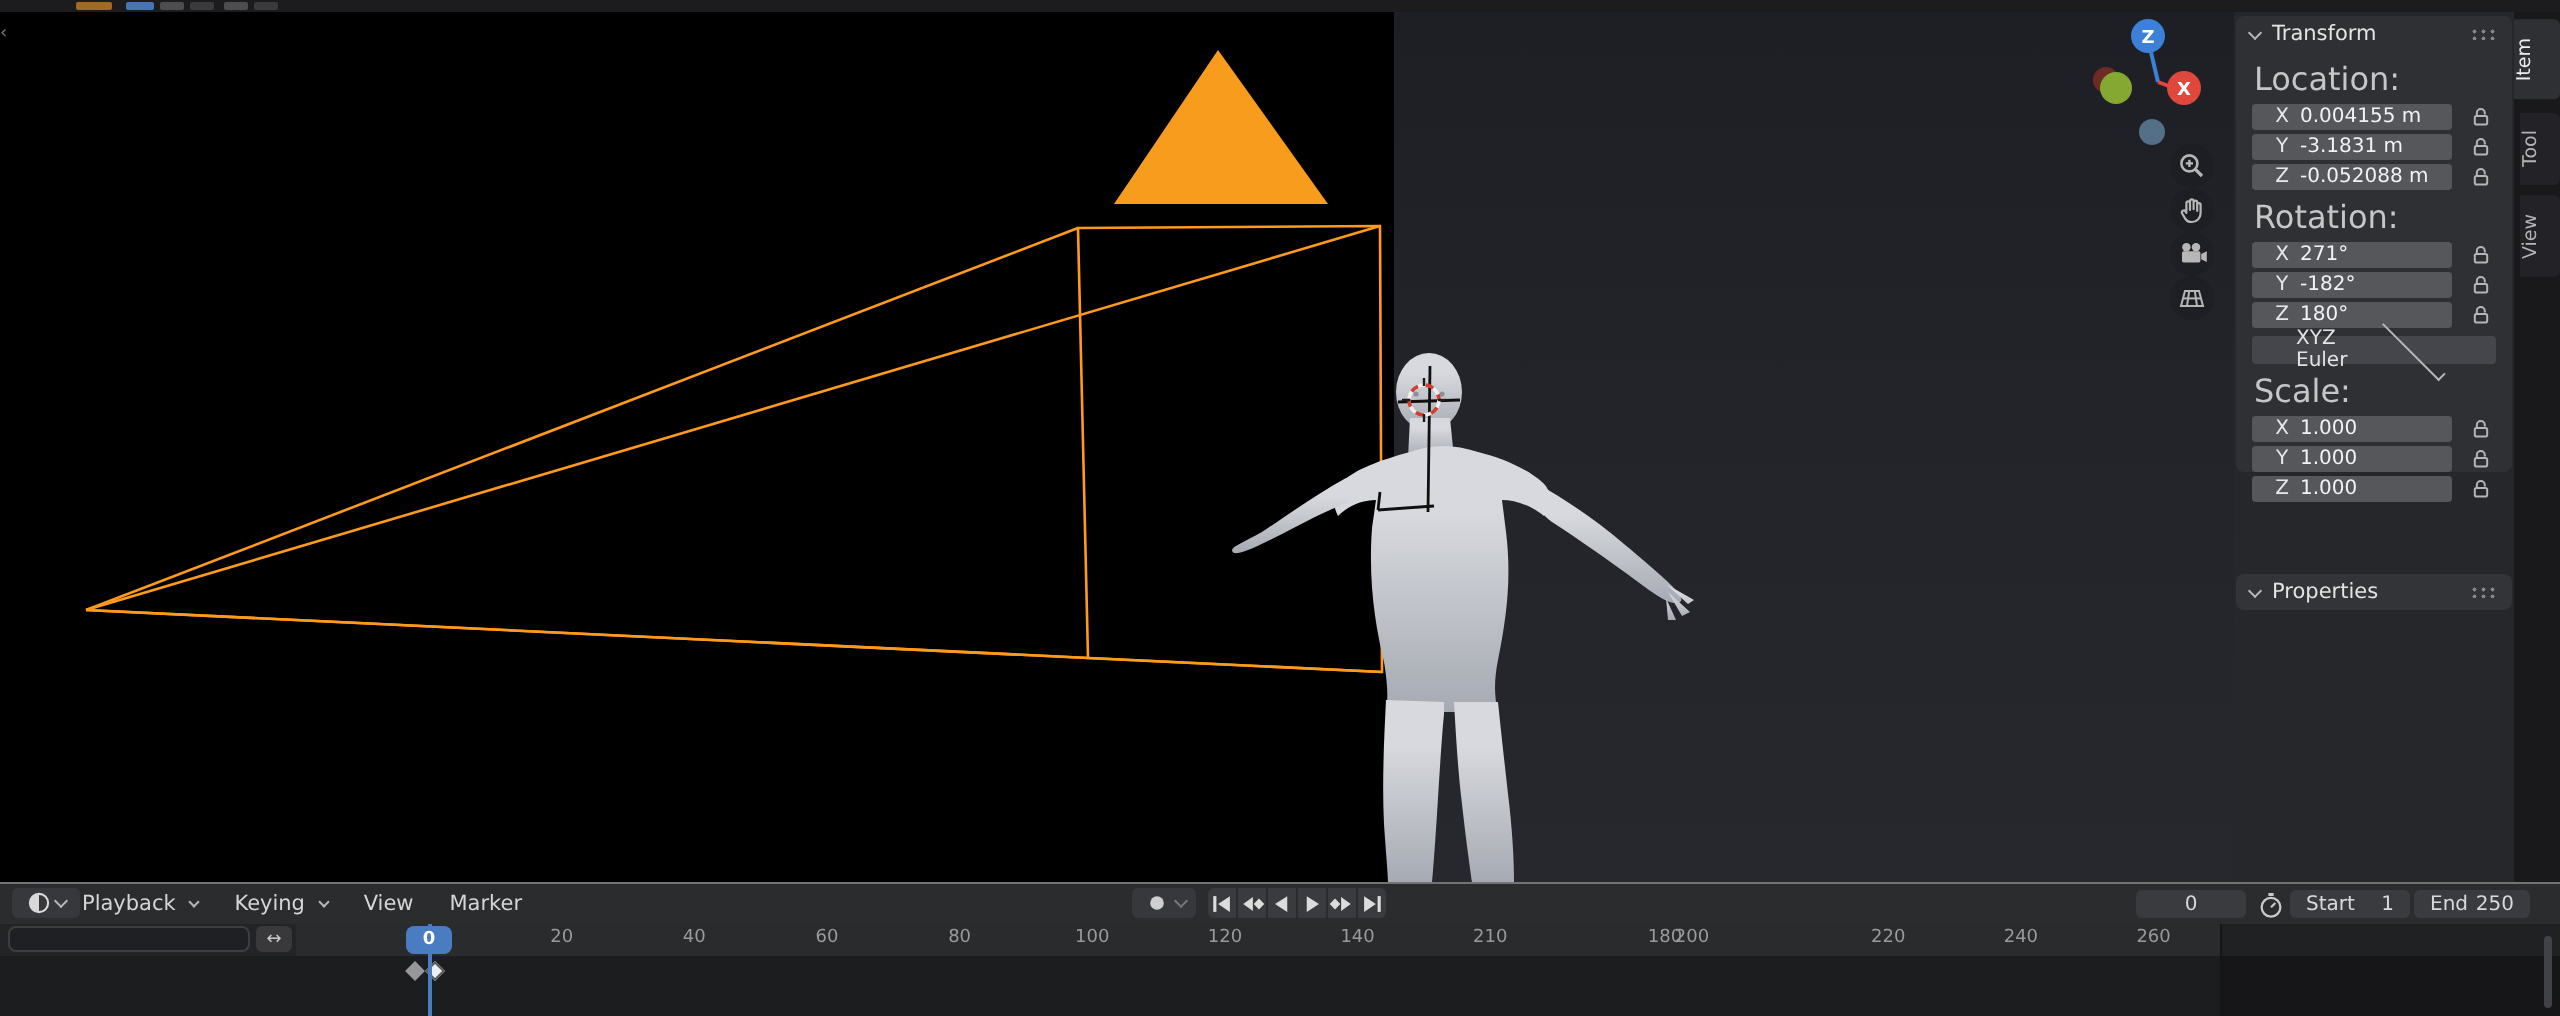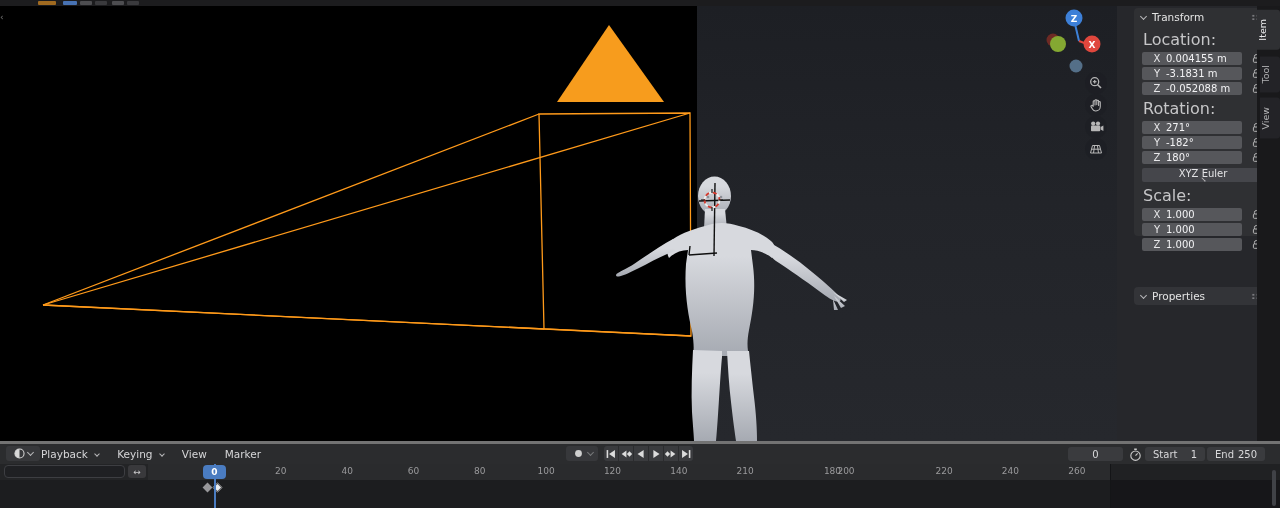--- a/index.html
+++ b/index.html
@@ -18,50 +18,50 @@
     background:linear-gradient(180deg,#1d1f24 0%,#222429 45%,#26282d 100%); }
   #scene-svg { position:absolute; left:0; top:-6px; width:1117px; height:441px; }
   #overlay-text { position:absolute; left:7px; top:5px; font-size:11px; line-height:13.5px;
     color:#ededed; text-shadow:0 1px 2px #000, 0 0 2px #000; }
   #vp-collapse { position:absolute; left:0px; top:6px; color:#7a7a7a; font-size:9px; }
   #gizmo-svg { position:absolute; left:1045px; top:2px; }
   .nav-ico { position:absolute; left:1085px; width:22px; height:22px; border-radius:50%;
     background:rgba(28,30,34,0.55); display:flex; align-items:center; justify-content:center; }
   
   #n-panel { position:absolute; left:1117px; top:6px; width:140px; height:435px; background:#26272b; }
-  .panel-block { position:absolute; left:17px; width:138px; background:#2f3033; border-radius:4px; }
+  .panel-block { position:absolute; left:1px; width:138px; background:#2f3033; border-radius:4px; }
   #transform-block { top:2px; height:228px; }
   #properties-block { top:234px; height:18px; background:#333438;margin-top:47px; }
   .panel-header { position:relative; height:18px; display:flex; align-items:center; padding:0 8px 0 7px; }
   .panel-title { font-size:10.5px; color:#e4e4e4; margin-left:6px; flex:1; }
   .grip { width:13px; height:6px;
     background-image:radial-gradient(circle, #86868a 0.9px, transparent 1.1px);
     background-size:4.5px 3.5px; }
   .prop-label { font-size:16px; color:#c6c6c8; margin:4px 0 2px 9px; }
   .prop-rows { display:flex; flex-direction:column; gap:1px; padding-left:8px; }
   .prop-row { display:flex; align-items:center; height:14px; }
   .prop-field { width:100px; height:13px; background:#56575b; border-radius:2px;
     display:flex; align-items:center; padding:0 6px; }
   .prop-field .axis { font-size:10px; color:#e8e8ea; width:18px; text-align:center; }
   .prop-field .val { font-size:10px; color:#f2f2f4; flex:1; text-align:left; }
   .lock { margin-left:9px; display:flex; }
   .dropdown { margin:4px 0 1px 8px; width:122px; height:14px; background:#45464b; border-radius:2px;
-    display:flex; align-items:center; padding:0 7px;flex-direction:column; }
+    display:flex; align-items:center; padding:0 22px; }
   .dropdown span { flex:1; font-size:10px; color:#e3e3e5; }
   .chev { display:inline-block; width:5px; height:5px; border-right:1.3px solid #b7b7b9;
     border-bottom:1.3px solid #b7b7b9; transform:rotate(45deg); margin-bottom:2px; }
   
   #side-tabs { position:absolute; left:1257px; top:6px; width:23px; height:435px; background:#19191b; }
   .side-tab { position:relative; margin:4px 0 6px 0; width:20px; writing-mode:vertical-rl;
     transform:rotate(180deg); text-align:center; padding:9px 0; font-size:9.5px; color:#b4b4b6;
     background:#232327; border-radius:3px 0 0 3px; left:3px; }
   .side-tab.active { background:#2f3033; color:#ececee; left:0; width:23px; }
   
   #timeline { position:absolute; left:0; top:441px; width:1280px; height:67px; background:#1c1d1f;
-    border-top:3px solid #737373; }
+    border-top:1px solid #737373; }
   #tl-header { position:absolute; left:0; top:0; width:1280px; height:20px; background:#2b2c2e; }
   #editor-chip { position:absolute; left:6px; top:2px; width:34px; height:15px; background:#37383b;
     border-radius:3px; display:flex; align-items:center; justify-content:center; gap:2px; }
   #tl-menus { position:absolute; left:32px; top:0; height:20px; display:flex; align-items:center; }
   .menu-item { font-size:10.5px; color:#d6d6d8; padding:0 9px; }
   .menu-item .chev { margin-left:4px; width:4px; height:4px; }
   #record-chip { position:absolute; left:566px; top:2px; width:32px; height:15px; background:#37383b;
     border-radius:3px; display:flex; align-items:center; justify-content:center; gap:3px; }
   #record-chip .chev { border-color:#77787a; }
   #transport { position:absolute; left:604px; top:2px; height:15px; display:flex; gap:1px; }

